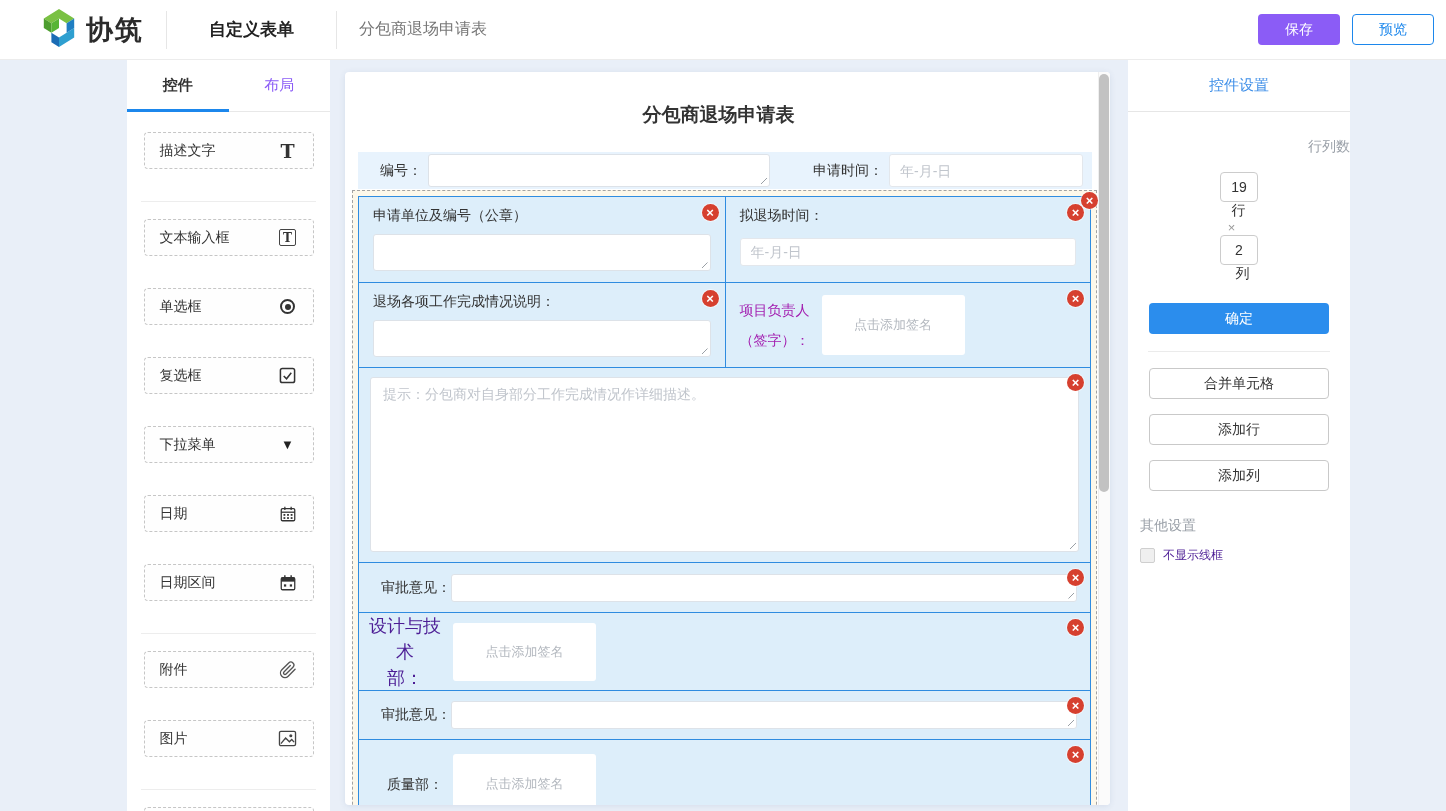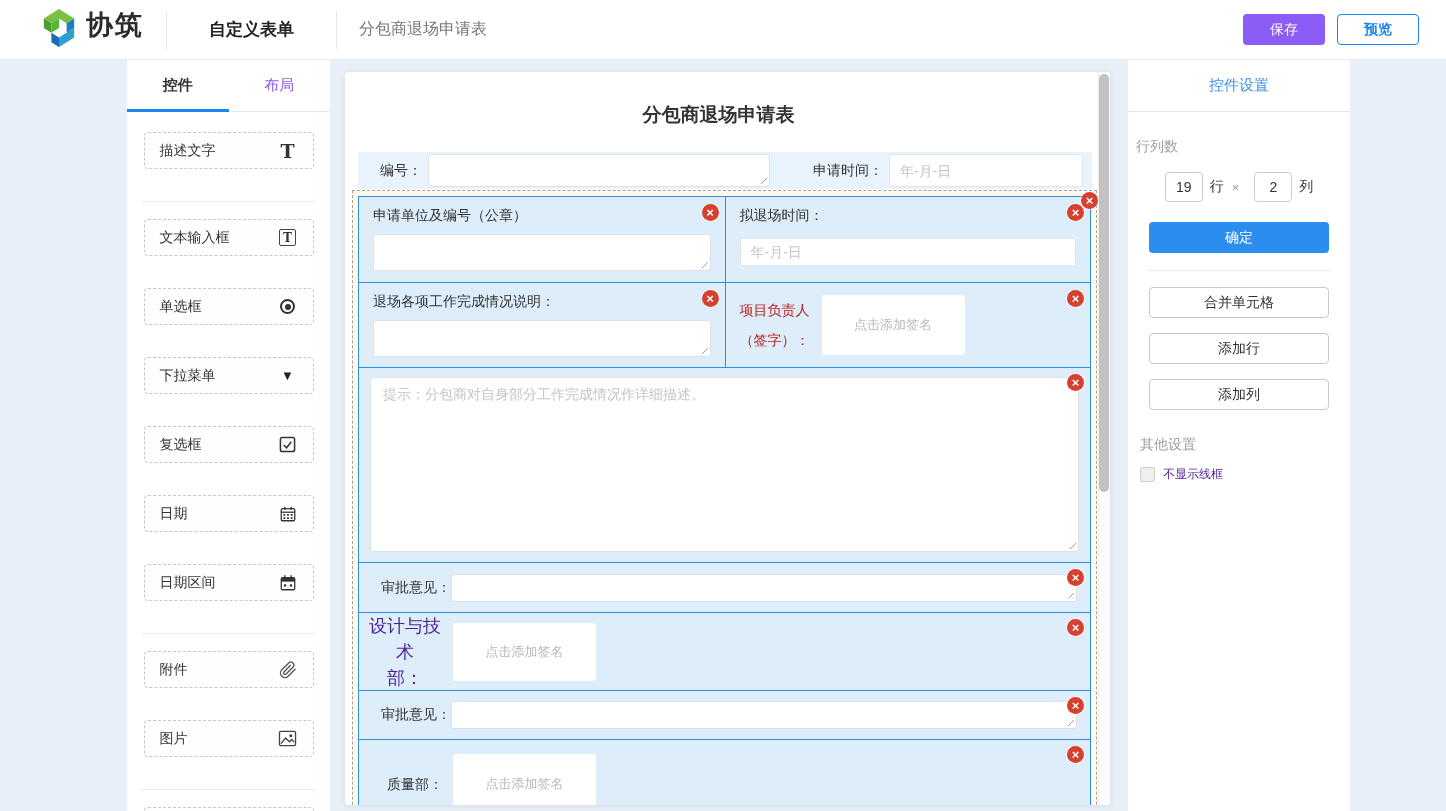--- a/index.html
+++ b/index.html
@@ -1,29 +1,29 @@
 <!DOCTYPE html>
 <html><head>
 <meta charset="utf-8">
 <style>
   * { box-sizing: border-box; margin: 0; padding: 0; }
   html,body { width:1446px; height:811px; overflow:hidden; }
   body { font-family:"Liberation Sans", sans-serif; background:#e9eff8; position:relative; color:#333; }
 
   
   .appbar { position:absolute; left:0; top:0; width:1446px; height:60px; background:#fff; border-bottom:1px solid #ececec; display:flex; align-items:center; z-index:30; }
-  .logo-wrap { display:flex; align-items:flex-start; margin-left:40px; }
+  .logo-wrap { display:flex; align-items:center; margin-left:40px; }
   .logo-text { font-size:27px; font-weight:bold; color:#2b2b2b; letter-spacing:2px; margin-left:8px; }
   .vsep { width:1px; height:38px; background:#e6e6e6; }
   .vsep.s1 { margin-left:22px; }
   .nav-title { font-size:17px; font-weight:bold; color:#222; margin:0 42px; }
   .form-name { font-size:16px; color:#777; margin-left:22px; }
   .appbar-spacer { flex:1; }
   .btn-save { width:82px; height:31px; background:#8b5cf6; color:#fff; border:none; border-radius:4px; font-size:14px; cursor:pointer; }
-  .btn-preview { width:82px; height:31px; background:#fff; color:#1c87ec; border:1px solid #1c87ec; border-radius:4px; font-size:14px; margin-left:12px; margin-right:27px; cursor:pointer;font-weight:bold; }
+  .btn-preview { width:82px; height:31px; background:#fff; color:#1c87ec; border:1px solid #1c87ec; border-radius:4px; font-size:14px; margin-left:12px; margin-right:12px; cursor:pointer; }
 
   
   .sidebar { position:absolute; left:127px; top:60px; width:203px; bottom:0; background:#fff; z-index:10; }
   .tabs { display:flex; height:52px; border-bottom:1px solid #e8e8e8; }
   .tab { width:50%; display:flex; align-items:center; justify-content:center; font-size:15px; color:#8b5cf6; cursor:pointer; position:relative; }
   .tab.active { color:#333; font-weight:bold; }
   .tab.active::after { content:""; position:absolute; left:0; right:0; bottom:-1px; height:3px; background:#1c87ec; }
   .ctl-list { padding-top:20px; }
   .ctl-item { width:170px; height:37px; margin:0 auto 32px; border:1px dashed #c6c6c6; border-radius:4px; background:#fefefe; display:flex; align-items:center; justify-content:space-between; padding:0 15px; cursor:grab; }
   .ctl-item .lbl { font-size:14px; color:#333; }
@@ -61,34 +61,34 @@
   .grow { position:relative; border-top:1px solid #2f8ce0; display:flex; }
   .grow:first-child { border-top:none; }
   .gcell { position:relative; width:50%; padding:10px 14px; }
   .gcell + .gcell { border-left:1px solid #2f8ce0; }
   .gcell-full { position:relative; width:100%; padding:10px 14px; }
   .cell-lbl { font-size:14px; color:#333; }
   .cell-area { margin-top:9px; height:37px; background:#fff; border:1px solid #dde2e8; border-radius:3px; position:relative; }
   .date-field { margin-top:13px; height:28px; background:#fff; border:1px solid #e3e7ec; border-radius:3px; position:relative; }
   .sig-box { width:143px; height:60px; background:#fff; border-radius:3px; display:flex; align-items:center; justify-content:center; font-size:13px; color:#b3b8bf; cursor:pointer; }
   .inline-cell { display:flex; align-items:center; }
-  .ml-lbl { font-size:14px; color:#b91c1c; line-height:30px; width:82px; }
+  .ml-lbl { font-size:14px; color:#a21caf; line-height:30px; width:82px; }
   .x-badge { position:absolute; width:17px; height:17px; border-radius:50%; background:#d6402f; color:#fff; display:flex; align-items:center; justify-content:center; font-size:13px; font-weight:bold; line-height:1; cursor:pointer; z-index:6; box-shadow:0 0 0 1px rgba(255,255,255,.55); }
   .x-tr { top:7px; right:6px; }
   .x-grid { top:1px; right:-2px; }
   .big-area { position:relative; margin:0; height:175px; background:#fff; border:1px solid #dde2e8; border-radius:3px; }
   .approve-input { flex:1; height:28px; margin-right:2px; }
   .lbl-2line { width:76px; text-align:center; font-size:18px; color:#4c1d95; line-height:26px; margin-right:10px; }
   .lbl-right { width:76px; text-align:right; font-size:14px; color:#333; margin-right:10px; }
 
   
   .panel { position:absolute; left:1128px; top:60px; width:222px; bottom:0; background:#fff; z-index:10; }
   .panel-hd { height:52px; display:flex; align-items:center; justify-content:center; font-size:15px; color:#3f8fe8; border-bottom:1px solid #e6e6e6; }
-  .rc-label { text-align:left; font-size:14px; color:#9aa0a8; margin-top:26px;padding-left:8px; }
-  .rc-row { display:flex; align-items:center; justify-content:center; margin-top:16px; }
+  .rc-label { text-align:right; font-size:14px; color:#9aa0a8; margin-top:26px; }
+  .rc-row { display:flex; align-items:center; justify-content:center; margin-top:16px;flex-direction:column; }
   .rc-input { width:38px; height:30px; border:1px solid #ccc; border-radius:4px; text-align:center; font-size:14px; color:#333; outline:none; font-family:"Liberation Sans", sans-serif; }
   .rc-unit { font-size:14px; color:#333; margin:0 8px 0 7px; }
   .rc-x { font-size:13px; color:#999; margin-right:15px; }
   .btn-primary { display:block; width:180px; height:31px; margin:20px auto 0; background:#2b8ded; color:#fff; border:none; border-radius:4px; font-size:14px; cursor:pointer; }
   .panel-sep { border-top:1px solid #ebebeb; margin:17px 20px 16px; }
   .btn-outline { display:block; width:180px; height:31px; margin:0 auto 15px; background:#fff; color:#333; border:1px solid #c9c9c9; border-radius:4px; font-size:14px; cursor:pointer; }
   .other-label { font-size:14px; color:#9aa0a8; margin:26px 0 12px 12px; }
   .chk-row { display:flex; align-items:center; margin-left:12px; cursor:pointer; }
   .chk-box { width:15px; height:15px; border:1px solid #cfcfcf; background:#efefef; border-radius:2px; margin-right:8px; }
   .chk-label { font-size:12px; color:#4c1d95; }
@@ -139,31 +139,31 @@
           <span class="gi-box-T">T</span>
         </span>
     </div>
     <div class="ctl-item">
       <span class="lbl">单选框</span>
       <span class="gi">
           <span class="gi-radio"></span>
         </span>
     </div>
     <div class="ctl-item">
-      <span class="lbl">下拉菜单</span>
-      <span class="gi gi-tri">▼</span>
-    </div>
-    <div class="ctl-item">
       <span class="lbl">复选框</span>
       <span class="gi">
         <svg width="17" height="17" viewBox="0 0 18 18">
             <rect x="1.5" y="1.5" width="15" height="15" rx="2" fill="none" stroke="#333" stroke-width="1.6"></rect>
             <polyline points="5,9.5 8,12.5 13,6" fill="none" stroke="#333" stroke-width="1.6"></polyline>
           </svg>
       </span>
+    </div>
+    <div class="ctl-item">
+      <span class="lbl">下拉菜单</span>
+      <span class="gi gi-tri">▼</span>
     </div>
     <div class="ctl-item">
       <span class="lbl">日期</span>
       <span class="gi">
         <svg width="18" height="18" viewBox="0 0 20 20">
             <rect x="2.5" y="4" width="15" height="13.5" rx="1.5" fill="none" stroke="#333" stroke-width="1.4"></rect>
             <line x1="2.5" y1="8" x2="17.5" y2="8" stroke="#333" stroke-width="1.4"></line>
             <line x1="6.5" y1="2" x2="6.5" y2="5.5" stroke="#333" stroke-width="1.4"></line>
             <line x1="13.5" y1="2" x2="13.5" y2="5.5" stroke="#333" stroke-width="1.4"></line>
             <g fill="#333">

